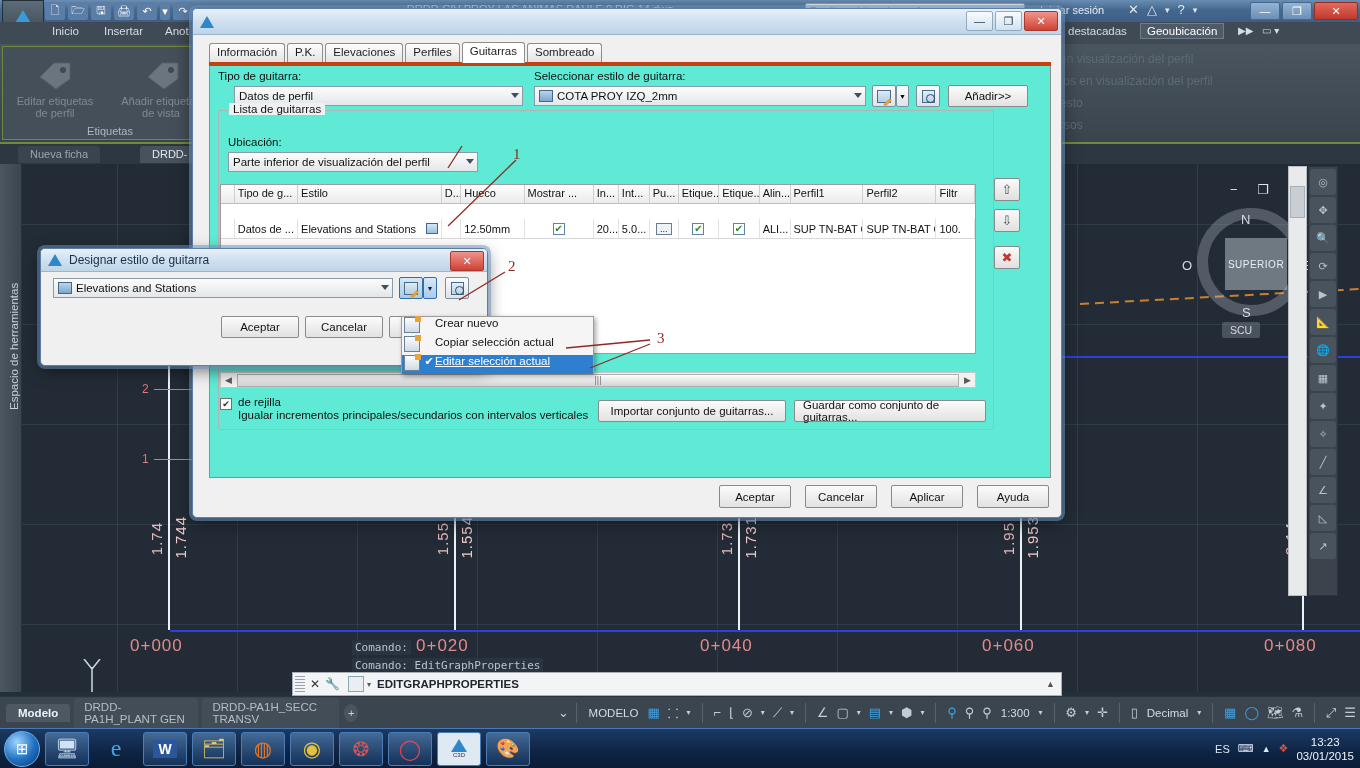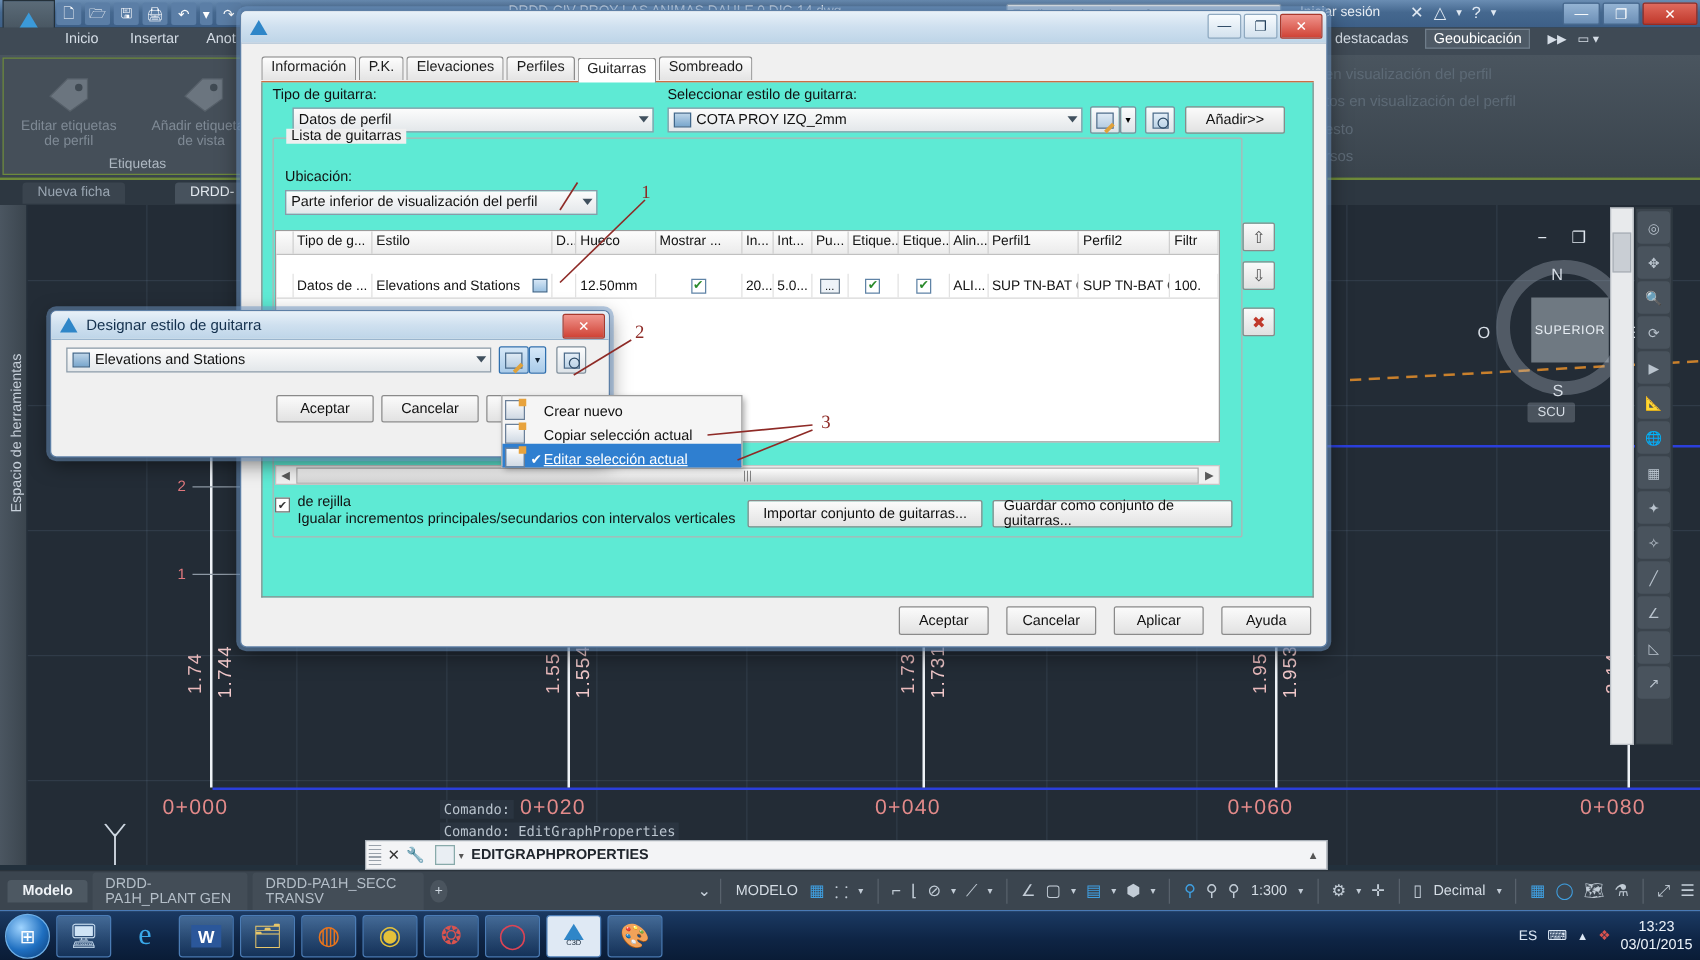--- a/index.html
+++ b/index.html
@@ -193,21 +193,21 @@
   .dlg-ico .tri{width:0;height:0;border-left:7px solid transparent;border-right:7px solid transparent;border-bottom:12px solid #2f86c8;}
   .dlg-title-text{font-size:12px;color:#14304d;}
   .dlg-wbtns{position:absolute;right:3px;top:2px;display:flex;gap:2px;}
   .dlg-wb{width:27px;height:20px;border:1px solid #8fa9c0;border-radius:2px;
      background:linear-gradient(to bottom,#f7fbfe,#d4e2ee);font-size:11px;color:#24405c;
      display:flex;align-items:center;justify-content:center;}
   .dlg-wb.close{background:linear-gradient(to bottom,#f0948c,#cf4235);border-color:#a8392c;color:#fff;width:34px;}
 
   .dlg-body{padding:6px 10px 0 10px;position:relative;height:483px;}
 
-  .tabstrip{display:flex;height:21px;border-bottom:1px solid #c2410c;margin:4px 0 0 6px;}
+  .tabstrip{display:flex;align-items:flex-end;height:21px;border-bottom:4px solid #c2410c;margin:4px 0 0 6px;}
   .dtab{border:1px solid #8d8d8d;border-bottom:none;background:linear-gradient(to bottom,#fdfdfd,#e4e4e4);
      padding:2px 7px;font-size:11.5px;color:#1d1d1d;border-radius:3px 3px 0 0;margin-right:2px;height:19px;}
   .dtab.active{background:#ffffff;height:21px;position:relative;top:1px;border-bottom:1px solid #fff;}
 
   .panel-area{border:1px solid #8d8d8d;border-top:none;background:#5eead4;margin:0 0 0 6px;
      height:412px;position:relative;padding:8px;}
 
   .lbl{font-size:11.5px;color:#111;}
   .combo{height:20px;border:1px solid #8a9aa8;background:linear-gradient(to bottom,#fcfcfc,#e3e7ea);
      display:flex;align-items:center;padding-left:4px;font-size:11.5px;color:#111;position:relative;}
@@ -266,21 +266,21 @@
     box-shadow:0 0 0 3px rgba(110,150,195,.5),0 5px 16px rgba(0,0,0,.5);
   }
   .subdlg .dlg-title{height:23px;}
   .sub-body{padding:10px;position:relative;height:94px;}
 
   
   .ctxmenu{
     position:absolute;left:401px;top:316px;width:193px;height:58px;
     background:#f5f5f5;border:1px solid #9d9d9d;box-shadow:2px 2px 5px rgba(0,0,0,.35);
   }
-  .ctxmenu .mi{height:19px;display:flex;align-items:flex-end;font-size:11.5px;color:#111;padding-left:2px;}
+  .ctxmenu .mi{height:19px;display:flex;align-items:flex-start;font-size:11.5px;color:#111;padding-left:2px;}
   .ctxmenu .mi.sel{background:#2f7fd0;color:#fff;}
   .mi .mico{width:16px;height:16px;margin-right:3px;flex:none;
      background:linear-gradient(to bottom,#fdfdfd,#cfd9e4);border:1px solid #6b8099;position:relative;}
   .mi .mico:after{content:"";position:absolute;right:-2px;top:-2px;width:6px;height:6px;background:#e8a33d;}
   .mi .chk{width:12px;text-align:center;font-size:11px;}
 
   
   .anno{position:absolute;color:#8e2a26;font-family:"Liberation Serif",serif;font-size:15px;}
   svg.leader{position:absolute;left:0;top:0;width:1360px;height:768px;pointer-events:none;}
 </style>

